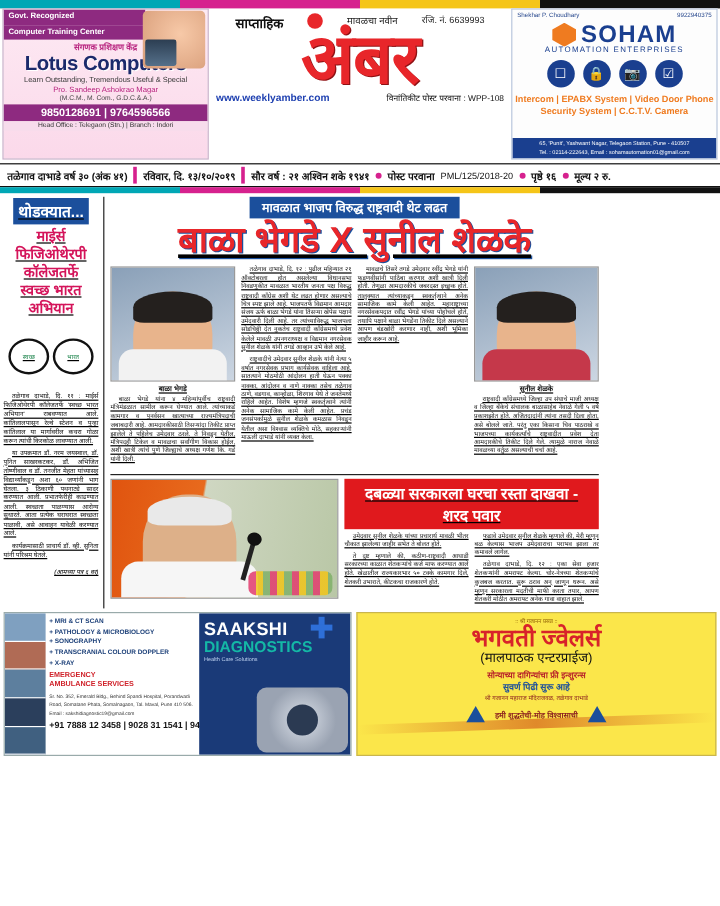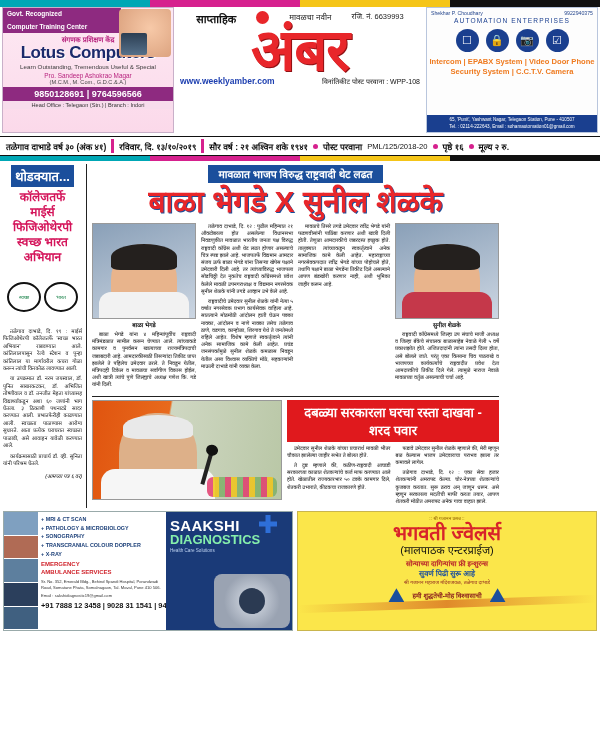--- a/index.html
+++ b/index.html
@@ -80,21 +80,21 @@
      border-bottom:1px solid #111;height:20px;padding:0 6px;box-sizing:border-box;
      font-size:8.5px;font-weight:bold;color:#111;margin-top:1px;}
   .sep{width:3px;height:14px;background:#d6218e;display:inline-block;}
   .bullet{width:5px;height:5px;border-radius:50%;background:#d6218e;display:inline-block;}
   .db-light{font-weight:normal;font-size:7.6px;}
 
   
   .strips2{display:flex;height:5px;width:600px;}
 
   
-  .content{display:flex;width:484px;box-sizing:border-box;padding:3px 3px 0 3px;}
+  .content{display:flex;width:484px;box-sizing:border-box;padding:3px 3px 0 3px;text-decoration:underline;}
   .sidebar{width:134px;box-sizing:border-box;border-right:1px solid #222;padding-right:4px;}
   .mainarea{flex:1;padding-left:5px;box-sizing:border-box;}
 
   .side-head{background:#1b4f9c;color:#fff;font-size:13px;font-weight:bold;
      text-align:center;padding:2px 0;margin:1px 8px 3px 8px;}
   .side-title{color:#d4145a;font-size:12px;font-weight:bold;text-align:center;
      line-height:15px;}
   .side-img{height:56px;margin:4px 4px 3px 4px;background:#fff;border:0;
      display:flex;align-items:center;justify-content:center;gap:3px;}
   .glass{width:30px;height:26px;border:2px solid #111;border-radius:50%;
@@ -157,21 +157,21 @@
   .sk-mid{width:128px;padding:3px 3px;box-sizing:border-box;position:relative;}
   .sk-list{list-style:none;margin:0;padding:0;}
   .sk-list li{font-size:5.4px;font-weight:bold;color:#1b3f78;line-height:8.6px;}
   .sk-list li:before{content:"+ ";color:#1b3f78;}
   .sk-em{color:#d0232b;font-size:6px;font-weight:bold;line-height:7.5px;margin-top:3px;}
   .sk-addr{font-size:4.1px;color:#333;line-height:5.6px;margin-top:3px;}
   .sk-phone{font-size:7.4px;font-weight:bold;color:#111;margin-top:2px;white-space:nowrap;}
   .sk-right{flex:1;background:#1a3a78;position:relative;color:#fff;padding:6px 4px;
      box-sizing:border-box;}
   .sk-brand{font-size:15px;font-weight:bold;line-height:15px;letter-spacing:.3px;}
-  .sk-brand2{font-size:13px;font-weight:bold;color:#86efac;line-height:14px;}
+  .sk-brand2{font-size:13px;font-weight:bold;color:#14b8a6;line-height:14px;}
   .sk-sol{font-size:4.6px;color:#bcd0ef;margin-top:1px;}
   .sk-scan{position:absolute;right:2px;bottom:2px;width:76px;height:54px;
      background:radial-gradient(circle at 50% 50%,#e8ecf2 22%,#c2c9d4 23%,#9aa3b2 60%);
      border-radius:8px;}
   .sk-scan:after{content:"";position:absolute;left:50%;top:50%;transform:translate(-50%,-50%);
      width:26px;height:26px;border-radius:50%;background:#2b3a52;}
   .sk-cross{position:absolute;right:14px;top:2px;width:20px;height:20px;}
 
   .ad-bhagwati{flex:1;height:120px;border:1px solid #c9b54d;box-sizing:border-box;
      background:#fbe64a;text-align:center;position:relative;overflow:hidden;}
@@ -227,20 +227,24 @@
         <span class="np-url">www.weeklyamber.com</span>
         <span class="np-wpp">विनांतिकीट पोस्ट परवाना : WPP-108</span>
       </div>
     </div>
 
     <div class="ad-soham">
       <div class="soham-top">
         <span>Shekhar P. Choudhary</span>
         <span>9922940375</span>
       </div>
+      <div class="soham-brand">
+        <span class="soham-mark"></span>
+        <span class="soham-name">SOHAM</span>
+      </div>
       <div class="soham-sub">AUTOMATION ENTERPRISES</div>
       <div class="soham-icons">
         <span class="soham-ic">☐</span>
         <span class="soham-ic">🔒</span>
         <span class="soham-ic">📷</span>
         <span class="soham-ic">☑</span>
       </div>
       <div class="soham-serv">
         <div>Intercom | EPABX System | Video Door Phone</div>
         <div>Security System | C.C.T.V. Camera</div>
@@ -272,22 +276,22 @@
     <div style="flex:1;background:#d6218e"></div>
     <div style="flex:1;background:#f5c518"></div>
     <div style="flex:1;background:#111111"></div>
   </div>
 
   <div class="content">
 
     <div class="sidebar">
       <div class="side-head">थोडक्यात...</div>
       <div class="side-title">
+        <div>माईर्स फिजिओथेरपी</div>
         <div>कॉलेजतर्फे</div>
-        <div>माईर्स फिजिओथेरपी</div>
         <div>स्वच्छ भारत अभियान</div>
       </div>
       <div class="side-img">
         <span class="glass">स्वच्छ</span>
         <span class="glass">भारत</span>
       </div>
       <div class="side-text">
         <p>तळेगाव दाभाडे, दि. ११ : माईर्स फिजिओथेरपी कॉलेजतर्फे 'स्वच्छ भारत अभियान' राबवण्यात आले. कांतिलालपासून रेल्वे स्टेशन व पुन्हा कांतिलाल या मार्गावरील कचरा गोळा करून त्यांची किरकोळ लावण्यात आली.</p>
         <p>या उपक्रमात डॉ. नरम जयस्वाल, डॉ. पुनित साखरकटकर, डॉ. अभिजित तोष्णीवाल व डॉ. तनजीत मेहता यांच्यासह विद्यार्थ्यांकडून अशा ६० जणांनी भाग घेतला. ३ ठिकाणी पथनाट्ये सादर करण्यात आली. प्रभातफेरीही काढण्यात आली. स्वच्छता पाळण्यास आरोग्य सुधारते. आता प्रत्येक घराघरात स्वच्छता पाळावी, असे आवाहन यावेळी करण्यात आले.</p>
         <p>कार्यक्रमासाठी प्राचार्य डॉ. व्ही. सुनिता यांनी परिश्रम घेतले.</p>

